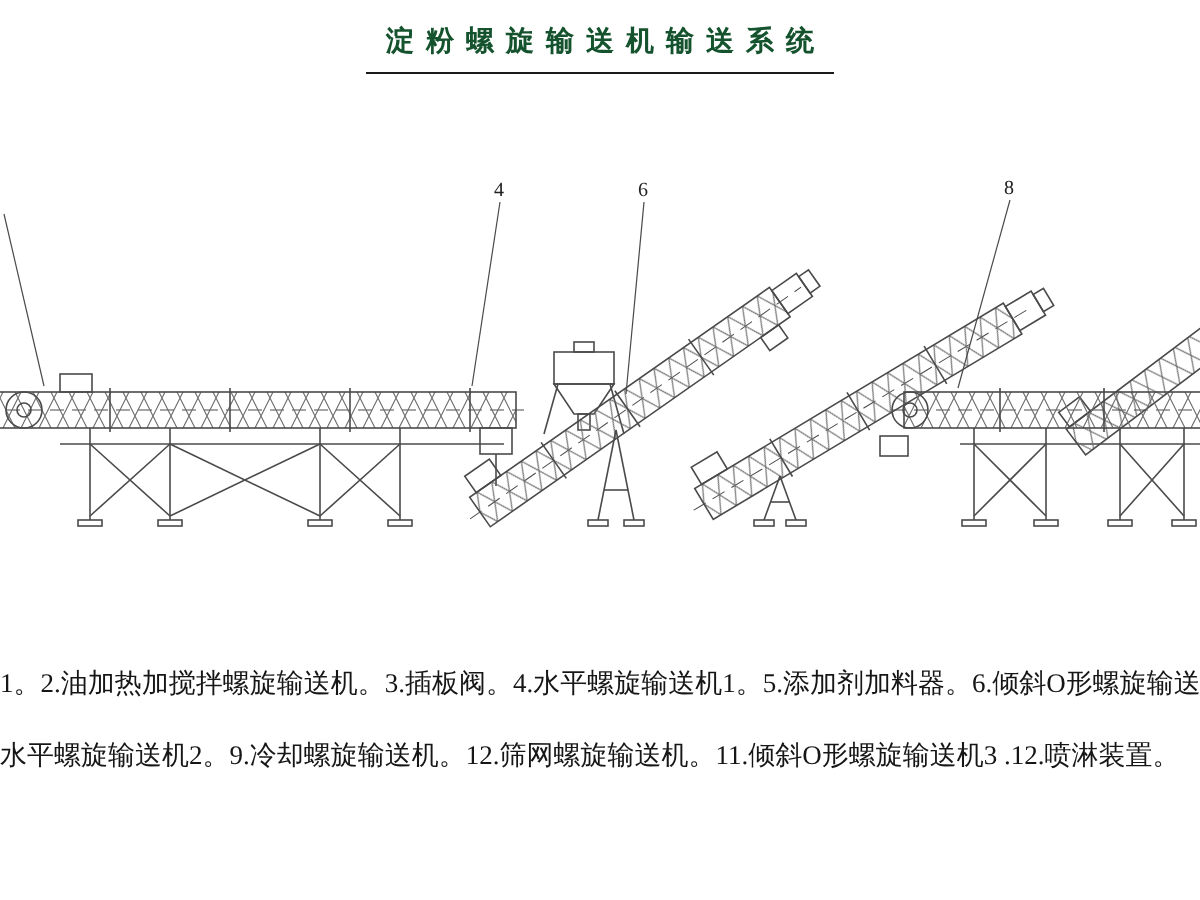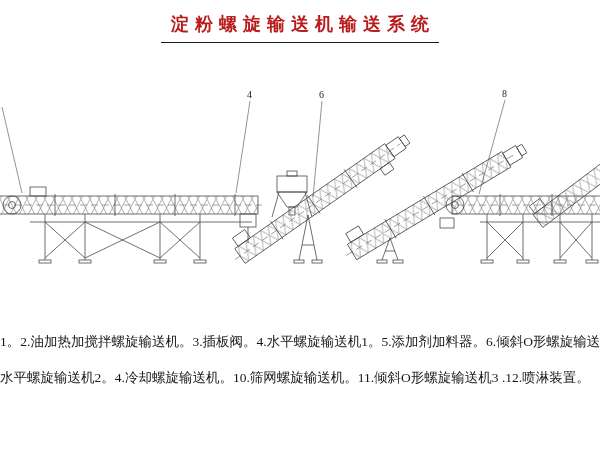--- a/index.html
+++ b/index.html
@@ -10,23 +10,23 @@
     overflow:hidden;
     font-family:"Liberation Serif", serif;
     color:#161616;
   }
   .title-wrap {
     position:absolute; top:12px; left:0; width:100%;
     text-align:center;
   }
   .title-text {
     display:inline-block;
-    font-size:18px; font-weight:bold;
+    font-size:14px; font-weight:bold;
     letter-spacing:6px;
-    color:#b91c1c;
+    color:#14532d;
     padding:0 4px 6px 10px;
     border-bottom:1.5px solid #1a1a1a;
   }
   .diagram {
     position:absolute; top:55px; left:0;
     width:600px; height:250px;
   }
   .diagram text {
     font-size:10px;
     fill:#222;
@@ -187,14 +187,14 @@
     </g>
 
     <text x="247" y="43">4</text>
     <text x="319" y="43">6</text>
     <text x="502" y="42">8</text>
   </g>
 </svg>
 
 <div class="caption">
   <div class="caption-line l1">1。2.油加热加搅拌螺旋输送机。3.插板阀。4.水平螺旋输送机1。5.添加剂加料器。6.倾斜O形螺旋输送机2</div>
-  <div class="caption-line l2">水平螺旋输送机2。4.冷却螺旋输送机。10.筛网螺旋输送机。11.倾斜O形螺旋输送机3 .12.喷淋装置。</div>
+  <div class="caption-line l2">水平螺旋输送机2。9.冷却螺旋输送机。12.筛网螺旋输送机。11.倾斜O形螺旋输送机3 .12.喷淋装置。</div>
 </div>
 
 </body></html>

